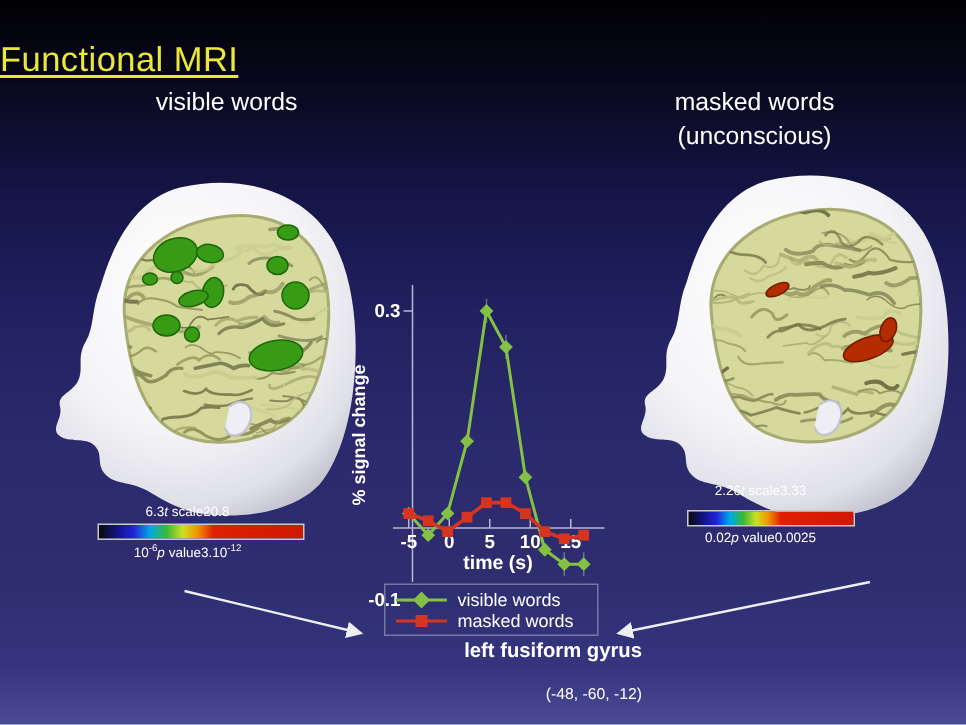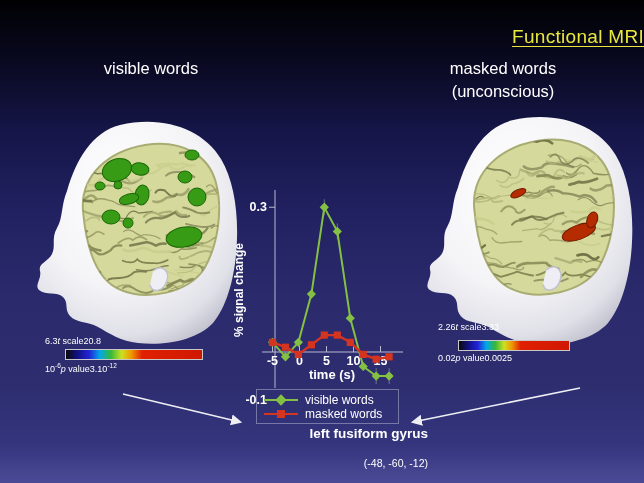--- a/index.html
+++ b/index.html
@@ -1,22 +1,22 @@
 <!DOCTYPE html>
 <html><head>
 <meta charset="utf-8">
 <style>
   html,body{margin:0;padding:0}
   body{
     width:644px;height:483px;overflow:hidden;position:relative;
     font-family:"Liberation Sans", sans-serif;
     background:linear-gradient(180deg,#010103 0%,#07071a 10%,#16164a 28%,#222263 45%,#2a2a6c 62%,#2d2d70 80%,#35357e 92%,#4a4a96 100%);
   }
-  .title{position:absolute;top:26px;left:0;right:0;text-align:right;
-    font-size:19px;color:#e9e73c;letter-spacing:.3px}
+  .title{position:absolute;top:26px;left:0;right:0;text-align:left;
+    font-size:23px;color:#e9e73c;letter-spacing:.3px}
   .title span{text-decoration:underline;text-underline-offset:3px}
   .panel-label{position:absolute;top:57px;width:220px;text-align:center;color:#ffffff;
     font-size:16.5px;line-height:23px}
   .panel-label.left{left:41px}
   .panel-label.right{left:393px}
   .headsvg{position:absolute}
   #head-left{left:25px;top:113px}
   #head-right{left:413px;top:108px}
   
   #chart-svg{position:absolute;left:225px;top:185px}
@@ -37,21 +37,21 @@
   .lmark{position:absolute;left:13px;top:1px;width:8px;height:8px}
   .legend-text{color:#fff;font-size:12px;line-height:1}
   
   .caption{position:absolute;left:228px;top:426px;width:200px;text-align:right;color:#fff}
   .caption-region{font-weight:bold;font-size:13.5px}
   .caption-coords{font-size:10.5px;margin-top:16px}
   
   .scale{position:absolute;color:#fff;font-size:9px}
   .scale-left{left:45px;top:336px;width:160px}
   .scale-right{left:438px;top:322px;width:138px}
-  .scale-row{display:flex;justify-content:flex-start;align-items:baseline;height:11px}
+  .scale-row{display:flex;justify-content:center;align-items:baseline;height:11px}
   .scale-mid i{font-style:italic}
   .scale-mid span{white-space:pre}
   .scale-bar{height:9px;border:1px solid #c8c8c8;
     background:linear-gradient(90deg,#0a0a0a 0%,#12128a 9%,#2222d8 17%,#00a8e8 25%,#38b838 33%,#cce022 41%,#f09800 48%,#e02000 56%,#cf1800 100%)}
   .scale-left .scale-bar{margin:2px 2px 2px 20px}
   .scale-right .scale-bar{margin:7px 6px 2px 20px}
   sup{font-size:6.5px}
   .arrows{position:absolute;left:0;top:378px}
 </style>
 </head>

